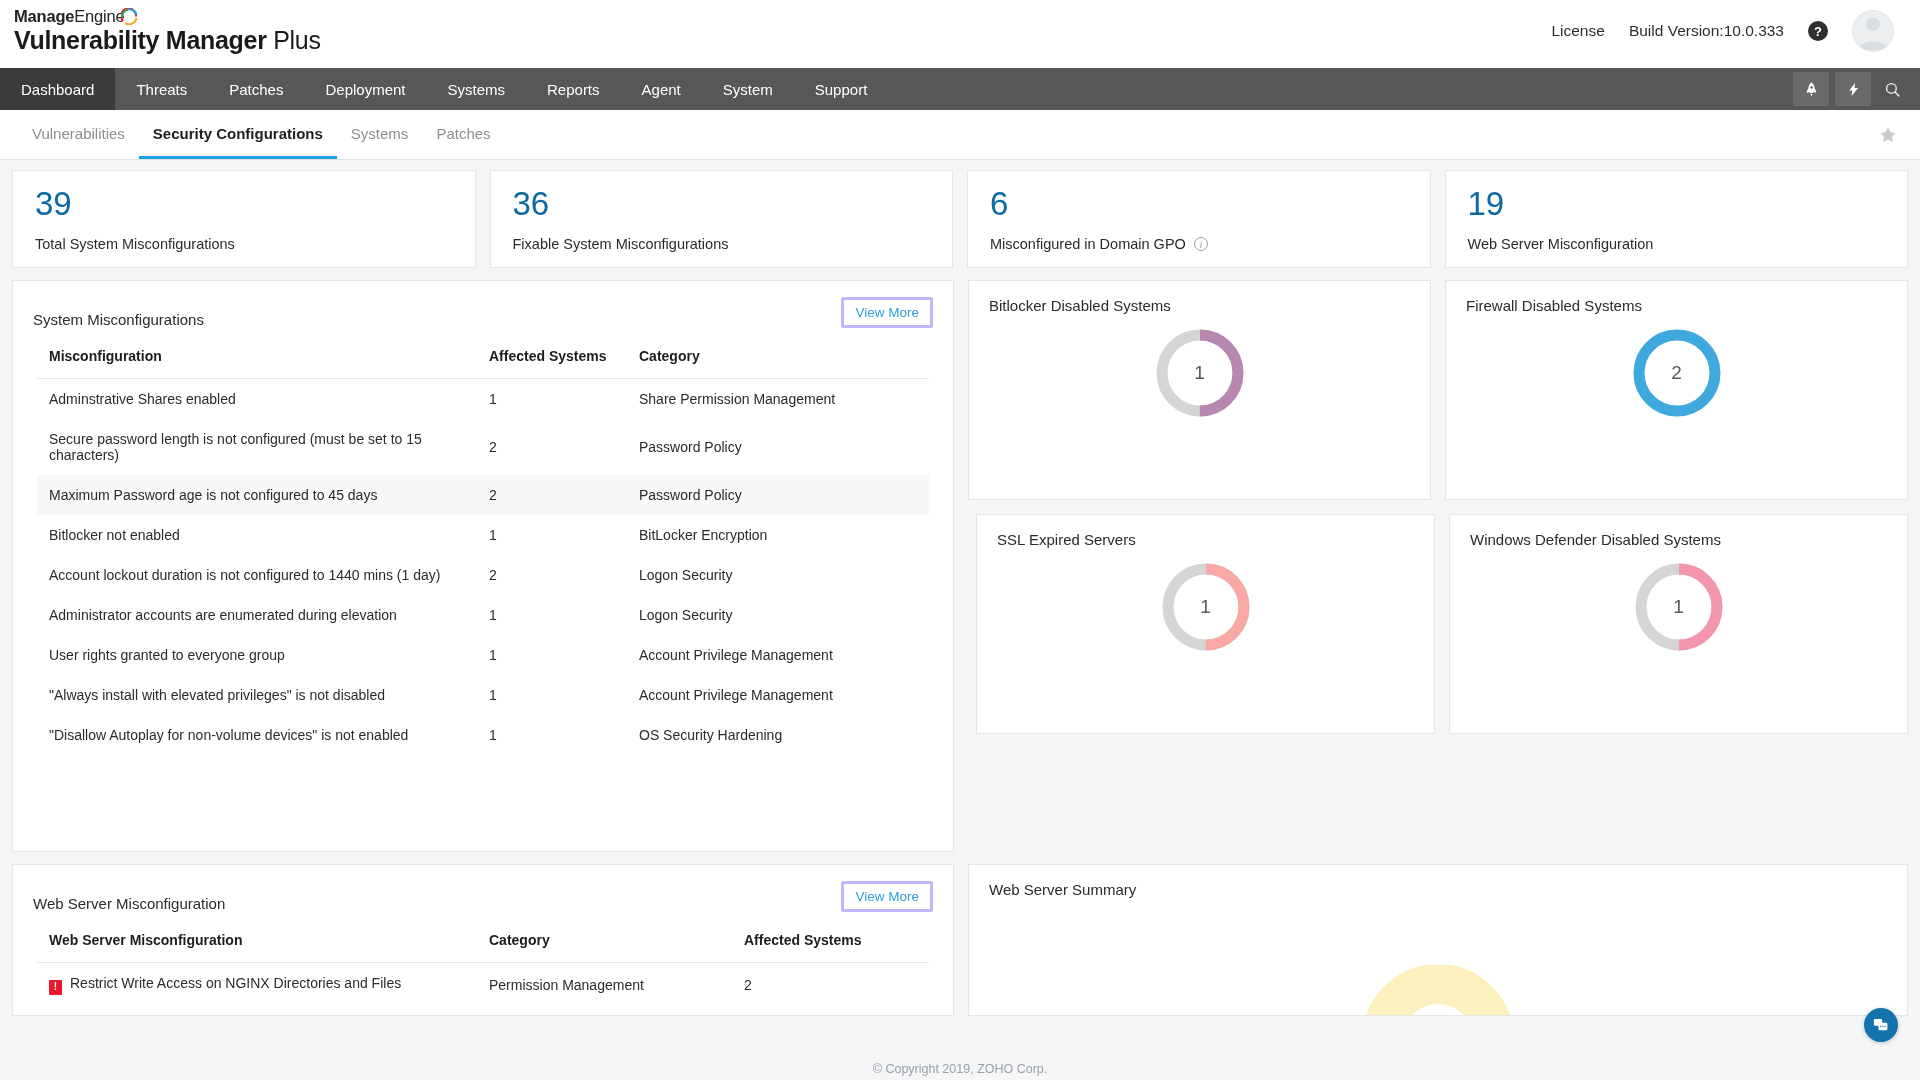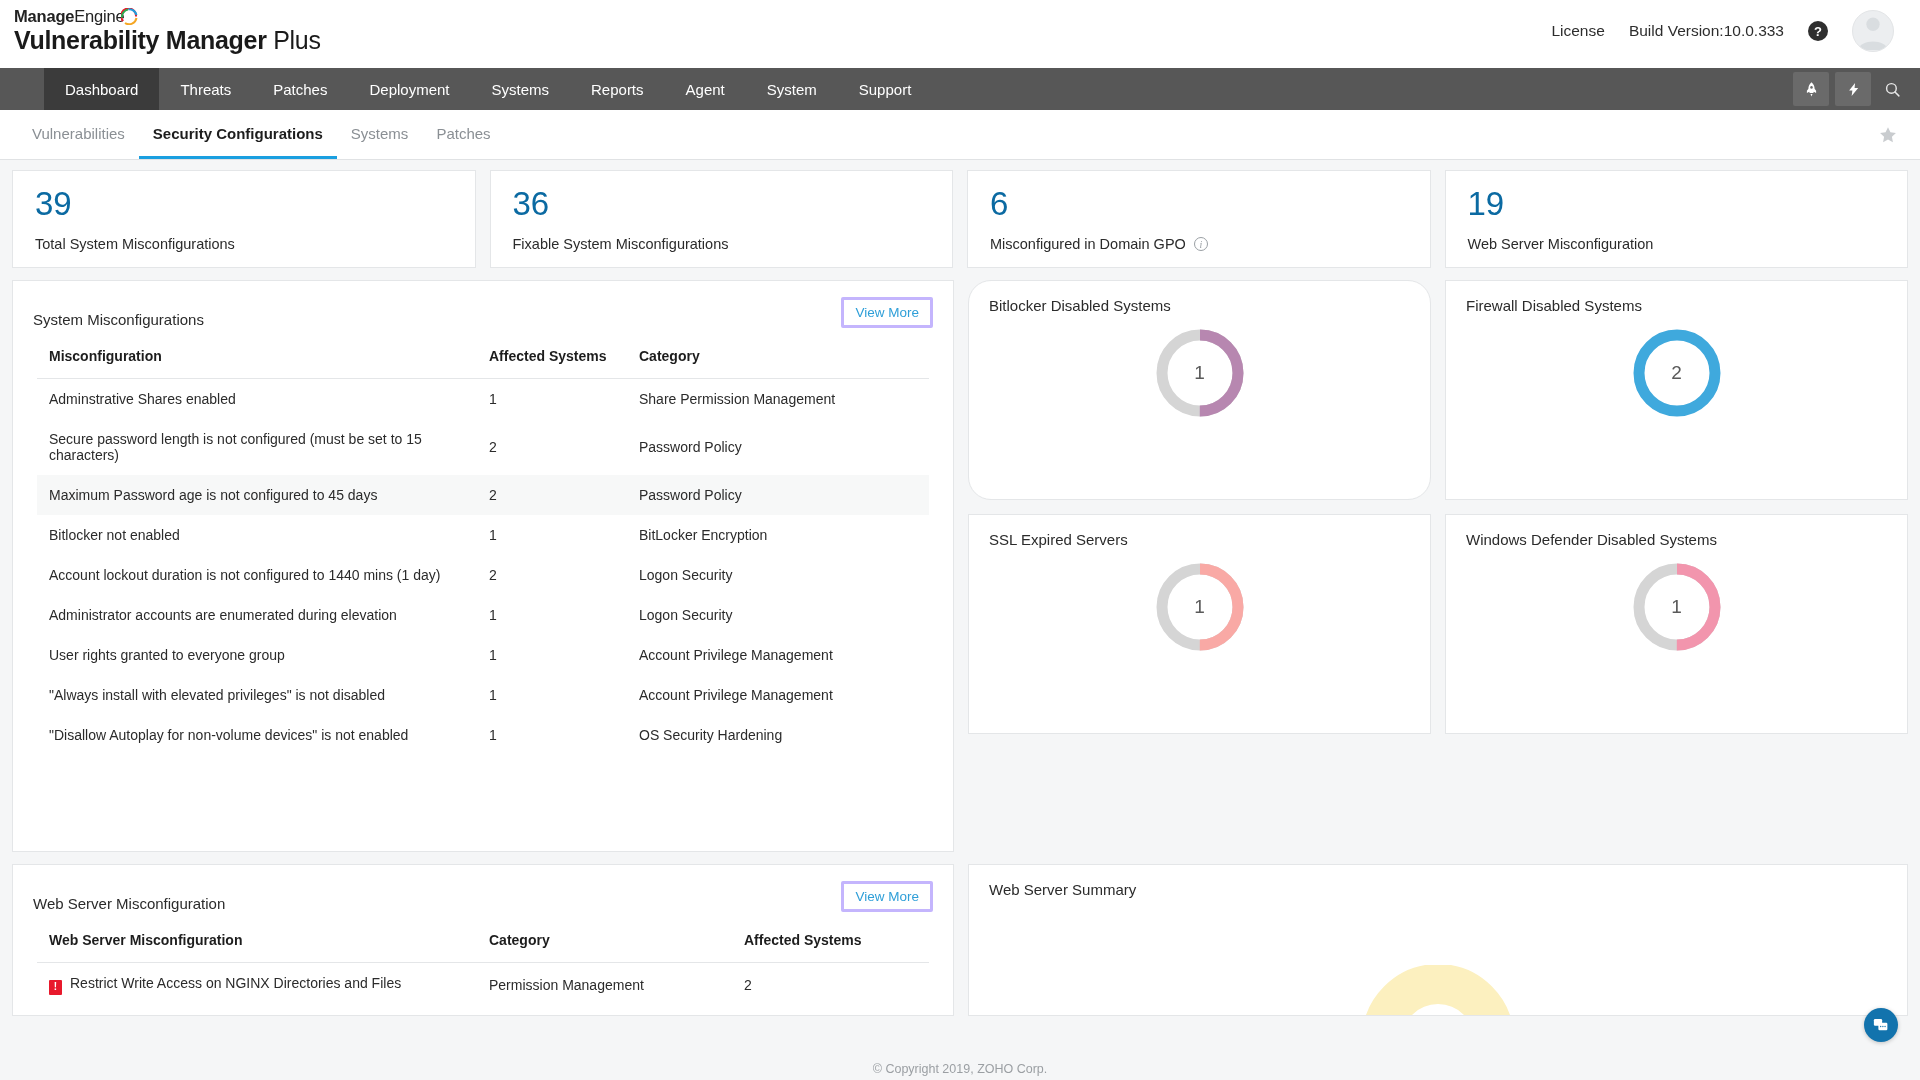--- a/index.html
+++ b/index.html
@@ -47,21 +47,21 @@
     display: flex; align-items: flex-end; justify-content: center;
     overflow: hidden; cursor: pointer;
   }
   .avatar svg { display: block; }
 
   
   .mainnav {
     height: 42px; background: #575757;
     display: flex; align-items: stretch; justify-content: space-between;
   }
-  .nav-items { display: flex; align-items: stretch; margin-left: 44px; }
+  .nav-items { display: flex; align-items: stretch; }
   .nav-item {
     display: flex; align-items: center; padding: 0 21px;
     color: #ffffff; font-size: 15px; cursor: pointer; white-space: nowrap;
   }
   .nav-item.active { background: #3b3b3b; }
   .nav-icons { display: flex; align-items: stretch; padding-right: 10px; }
   .nav-icon {
     width: 36px; display: flex; align-items: center; justify-content: center;
     cursor: pointer; color: #fff;
   }
@@ -351,21 +351,21 @@
               <td class="td-aff cell-num">1</td>
               <td>OS Security Hardening</td>
             </tr>
           </tbody>
         </table>
       </div>
     </div>
 
     <div class="col-right">
       <div style="display:flex; gap:14px;">
-        <div class="panel donut-panel" style="flex:1;border-radius:23px;">
+        <div class="panel donut-panel" style="flex:1;">
           <div class="panel-title">Bitlocker Disabled Systems</div>
           <div class="donut-wrap">
             <div class="donut">
               <svg width="92" height="92" viewBox="0 0 92 92">
                 <circle cx="46" cy="46" r="38" fill="none" stroke="#d5d5d5" stroke-width="11"></circle>
                 <circle cx="46" cy="46" r="38" fill="none" stroke="#b787b0" stroke-width="11" stroke-dasharray="119.4 238.8"></circle>
               </svg>
               <div class="donut-val">1</div>
             </div>
           </div>
@@ -376,21 +376,21 @@
             <div class="donut">
               <svg width="92" height="92" viewBox="0 0 92 92">
                 <circle cx="46" cy="46" r="38" fill="none" stroke="#3fa9dd" stroke-width="11"></circle>
               </svg>
               <div class="donut-val">2</div>
             </div>
           </div>
         </div>
       </div>
       <div style="display:flex; gap:14px;">
-        <div class="panel donut-panel" style="flex:1;">
+        <div class="panel donut-panel" style="flex:1;margin-left:8px;">
           <div class="panel-title">SSL Expired Servers</div>
           <div class="donut-wrap">
             <div class="donut">
               <svg width="92" height="92" viewBox="0 0 92 92">
                 <circle cx="46" cy="46" r="38" fill="none" stroke="#d5d5d5" stroke-width="11"></circle>
                 <circle cx="46" cy="46" r="38" fill="none" stroke="#f9a9a5" stroke-width="11" stroke-dasharray="119.4 238.8"></circle>
               </svg>
               <div class="donut-val">1</div>
             </div>
           </div>

